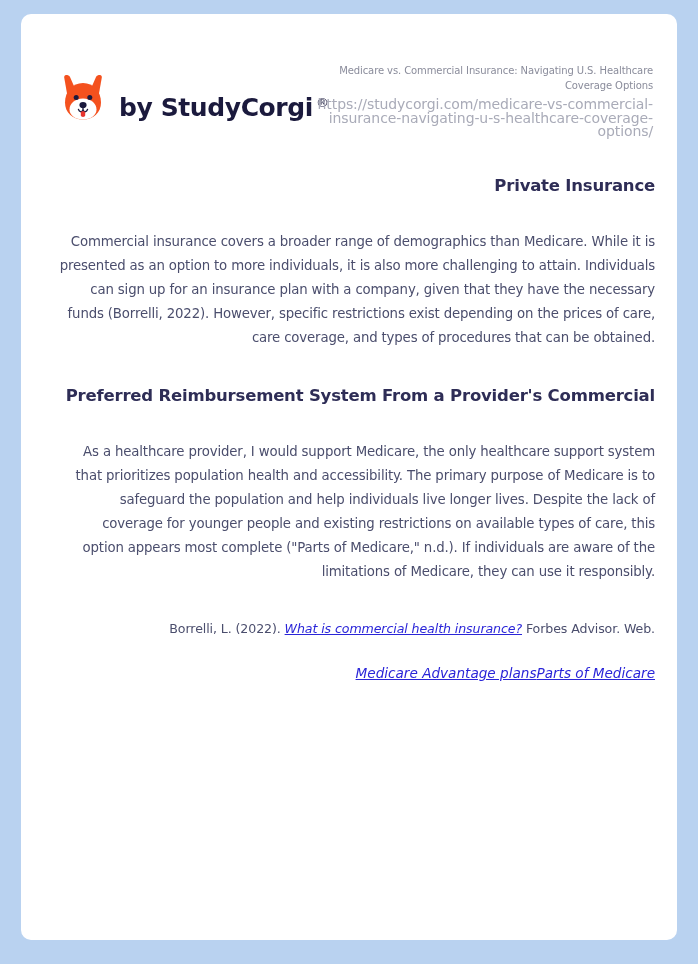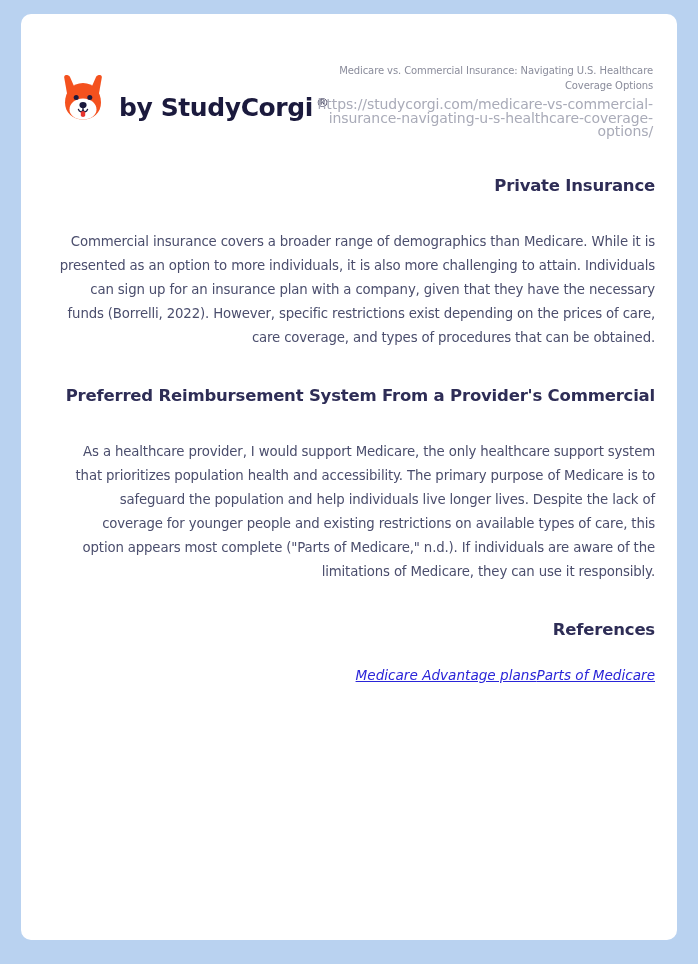--- a/index.html
+++ b/index.html
@@ -203,20 +203,24 @@
       <h2 class="section-heading">Private Insurance</h2>
       <p class="body-text">Commercial insurance covers a broader range of demographics than Medicare. While it is presented as an option to more individuals, it is also more challenging to attain. Individuals can sign up for an insurance plan with a company, given that they have the necessary funds (Borrelli, 2022). However, specific restrictions exist depending on the prices of care, care coverage, and types of procedures that can be obtained.</p>
     </div>
 
     <div class="heading-block spaced">
       <h2 class="section-heading">Preferred Reimbursement System From a Provider's Commercial</h2>
       <p class="body-text">As a healthcare provider, I would support Medicare, the only healthcare support system that prioritizes population health and accessibility. The primary purpose of Medicare is to safeguard the population and help individuals live longer lives. Despite the lack of coverage for younger people and existing restrictions on available types of care, this option appears most complete ("Parts of Medicare," n.d.). If individuals are aware of the limitations of Medicare, they can use it responsibly.</p>
     </div>
 
     <div class="heading-block spaced">
-      <h2 class="section-heading">References</h2>
-
+
+      <p class="ref-text">
+        <span>Borrelli, L. (2022).</span>
+        <span class="ref-link">What is commercial health insurance?</span>
+        <span>Forbes Advisor. Web.</span>
+      </p>
 
       <div class="links-line"><span class="ref-link">Medicare Advantage plans</span><span class="ref-link">Parts of Medicare</span></div>
     </div>
 
   </div>
 </div>
 
 </body></html>

